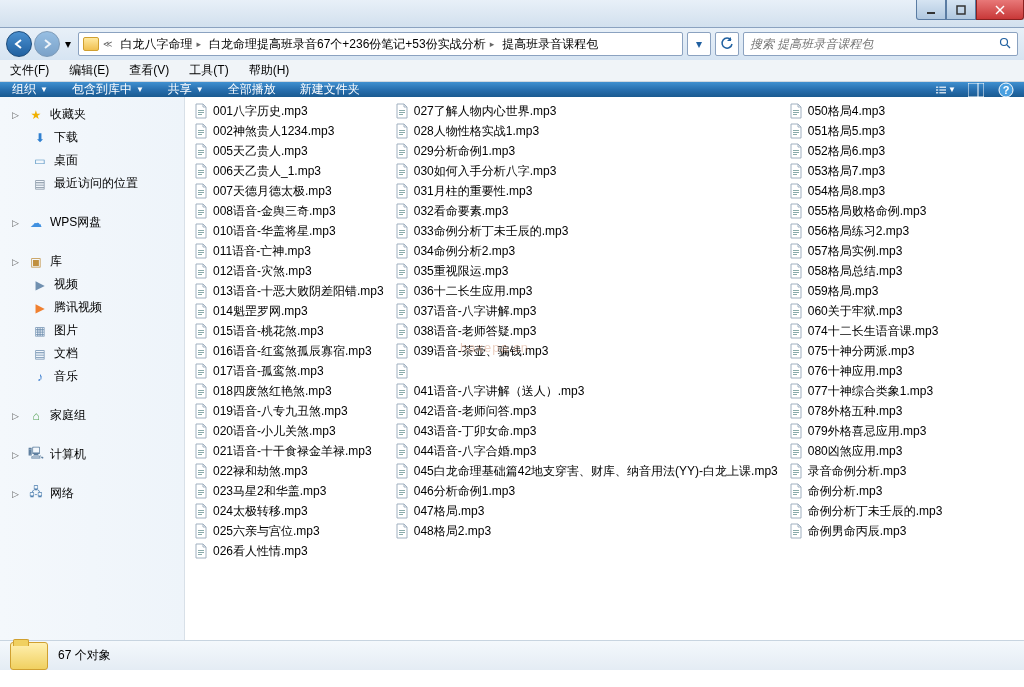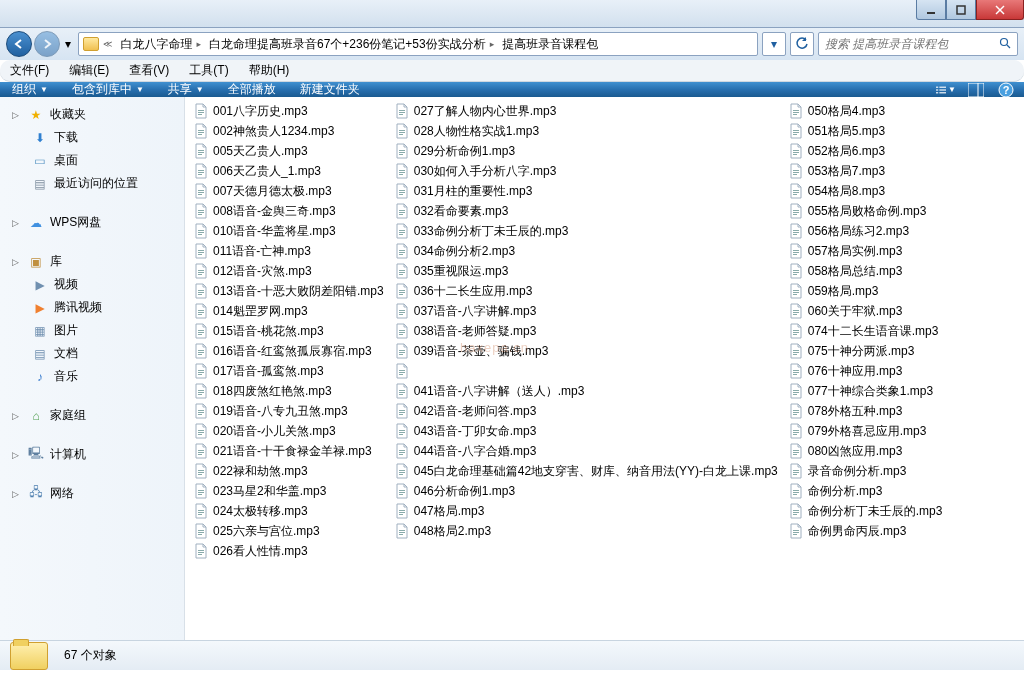--- a/index.html
+++ b/index.html
@@ -19,26 +19,26 @@
 .nav-arrows { display: flex; gap: 2px; align-items: center; }
 .nav-arrow { width: 26px; height: 26px; border-radius: 50%; background: linear-gradient(to bottom, #4a90d0, #2060a0); border: 1px solid #1a4a7a; display: flex; align-items: center; justify-content: center; cursor: pointer; color: #fff; }
 .nav-arrow.fwd { opacity: 0.5; }
 .nav-arrow svg { width: 12px; height: 12px; }
 .nav-drop { width: 12px; height: 20px; display: flex; align-items: center; justify-content: center; cursor: pointer; }
 .path-box { flex: 1; height: 24px; background: #fff; border: 1px solid #8ba2c0; display: flex; align-items: center; overflow: hidden; border-radius: 2px; }
 .path-seg { padding: 0 4px; height: 100%; display: flex; align-items: center; cursor: pointer; gap: 4px; white-space: nowrap; }
 .path-arrow { color: #666; font-size: 9px; }
 .folder-ico-sm { width: 16px; height: 14px; background: linear-gradient(to bottom, #ffe9a0, #f0c050); border-radius: 2px; border: 1px solid #d0a030; }
 .refresh-btn, .drop-btn { width: 24px; height: 24px; display: flex; align-items: center; justify-content: center; background: #fff; border: 1px solid #8ba2c0; border-radius: 2px; cursor: pointer; color: #2060a0; }
-.search-box { width: 200px; height: 24px; background: #fff; border: 1px solid #8ba2c0; display: flex; align-items: center; padding: 0 6px; gap: 4px; border-radius: 2px; }
+.search-box { width: 275px; height: 24px; background: #fff; border: 1px solid #8ba2c0; display: flex; align-items: center; padding: 0 6px; gap: 4px; border-radius: 2px; }
 .search-box input { border: none; outline: none; flex: 1; font-size: 12px; color: #888; font-style: italic; }
 .search-ico { color: #2060a0; }
 
 
-.menubar { height: 22px; background: #f0f4f8; display: flex; align-items: center; padding: 0 6px; gap: 12px; border-bottom: 1px solid #d0d8e0; border-radius: 10px; }
+.menubar { height: 22px; background: #f0f4f8; display: flex; align-items: center; padding: 0 6px; gap: 12px; border-bottom: 1px solid #d0d8e0; }
 .menu-item { cursor: pointer; padding: 2px 4px; }
 
 
 .toolbar { height: 15px; background: linear-gradient(to bottom, #4090d0, #2870b0, #1a5a90); display: flex; align-items: center; padding: 0 8px; gap: 16px; color: #fff; }
 .tool-item { display: flex; align-items: center; gap: 4px; cursor: pointer; padding: 2px 4px; }
 .tool-drop { font-size: 8px; }
 .tool-right { margin-left: auto; display: flex; align-items: center; gap: 10px; }
 .view-ico, .help-ico { width: 20px; height: 20px; display: flex; align-items: center; justify-content: center; cursor: pointer; }
 
 
@@ -61,21 +61,21 @@
 .net-ico { color: #5080b0; }
 
 
 .filelist { flex: 1; background: #fff; padding: 4px 12px 4px 6px; overflow: auto; display: flex; }
 .col { display: flex; flex-direction: column; }
 .file-row { display: flex; align-items: center; gap: 4px; padding: 2px 8px 2px 2px; height: 20px; cursor: pointer; white-space: nowrap; }
 .file-ico { width: 16px; height: 16px; flex-shrink: 0; }
 .file-ico svg { width: 16px; height: 16px; }
 
 
-.statusbar { height: 30px; background: linear-gradient(to bottom, #f4f8fc, #e4ecf4); border-top: 1px solid #c8d4e0; display: flex; align-items: center; padding: 0 10px; gap: 16px; }
+.statusbar { height: 30px; background: linear-gradient(to bottom, #f4f8fc, #e4ecf4); border-top: 1px solid #c8d4e0; display: flex; align-items: center; padding: 0 10px; gap: 10px; }
 .folder-ico-lg { width: 38px; height: 28px; background: linear-gradient(to bottom, #fff0b0, #f0d060); border-radius: 3px; border: 1px solid #d0a030; position: relative; }
 .folder-ico-lg::before { content: ''; position: absolute; top: -4px; left: 2px; width: 14px; height: 6px; background: #f0d060; border-radius: 2px 2px 0 0; border: 1px solid #d0a030; border-bottom: none; }
 
 .watermark { position: absolute; left: 460px; top: 340px; color: rgba(200,120,80,0.35); font-size: 13px; pointer-events: none; letter-spacing: 1px; }
 </style>
 </head>
 <body>
 
 <div class="titlebar">
   <div class="win-btns">

